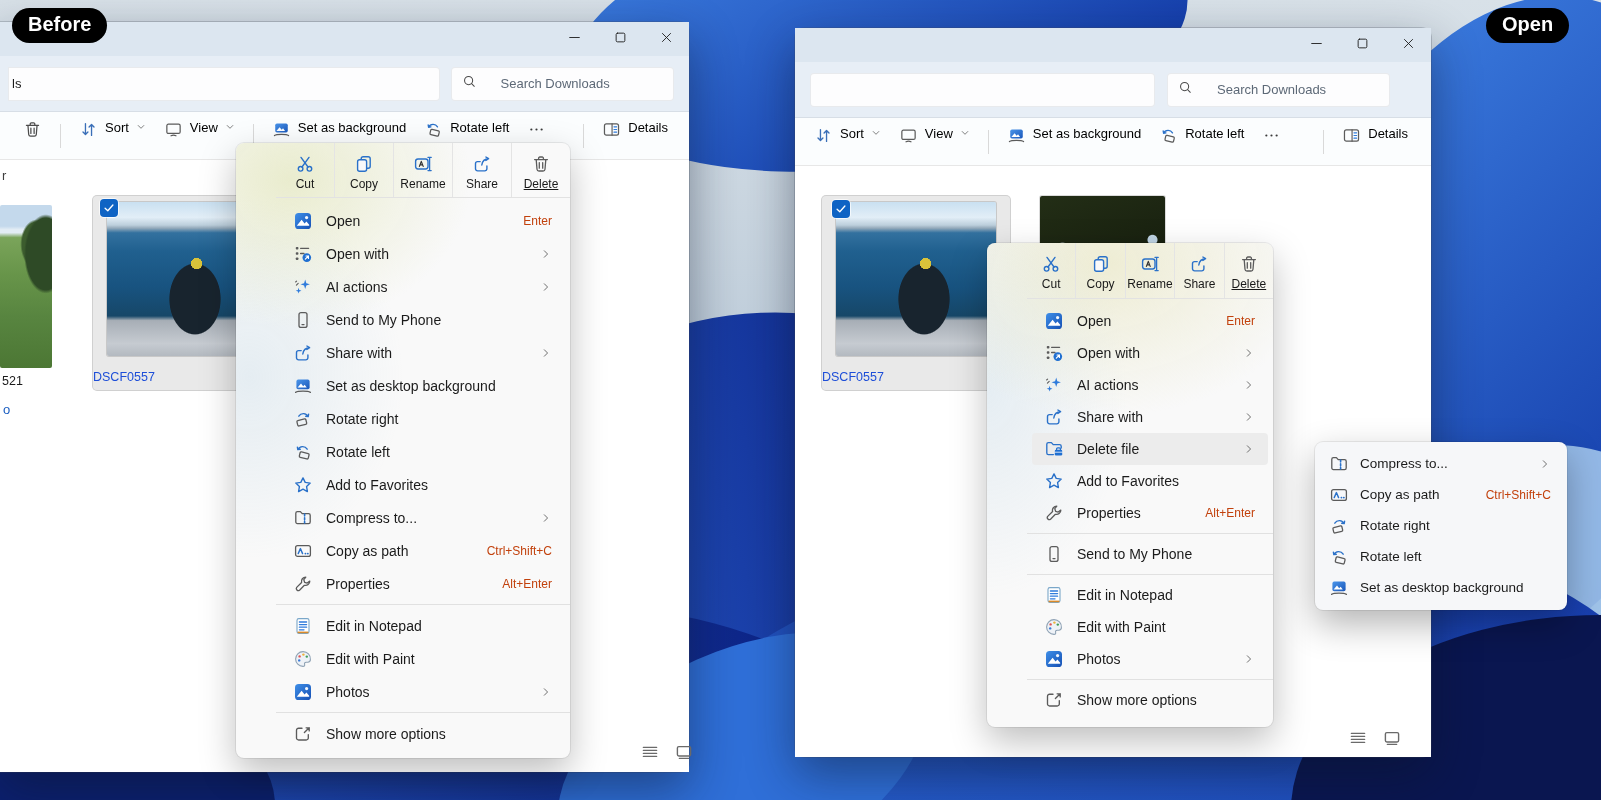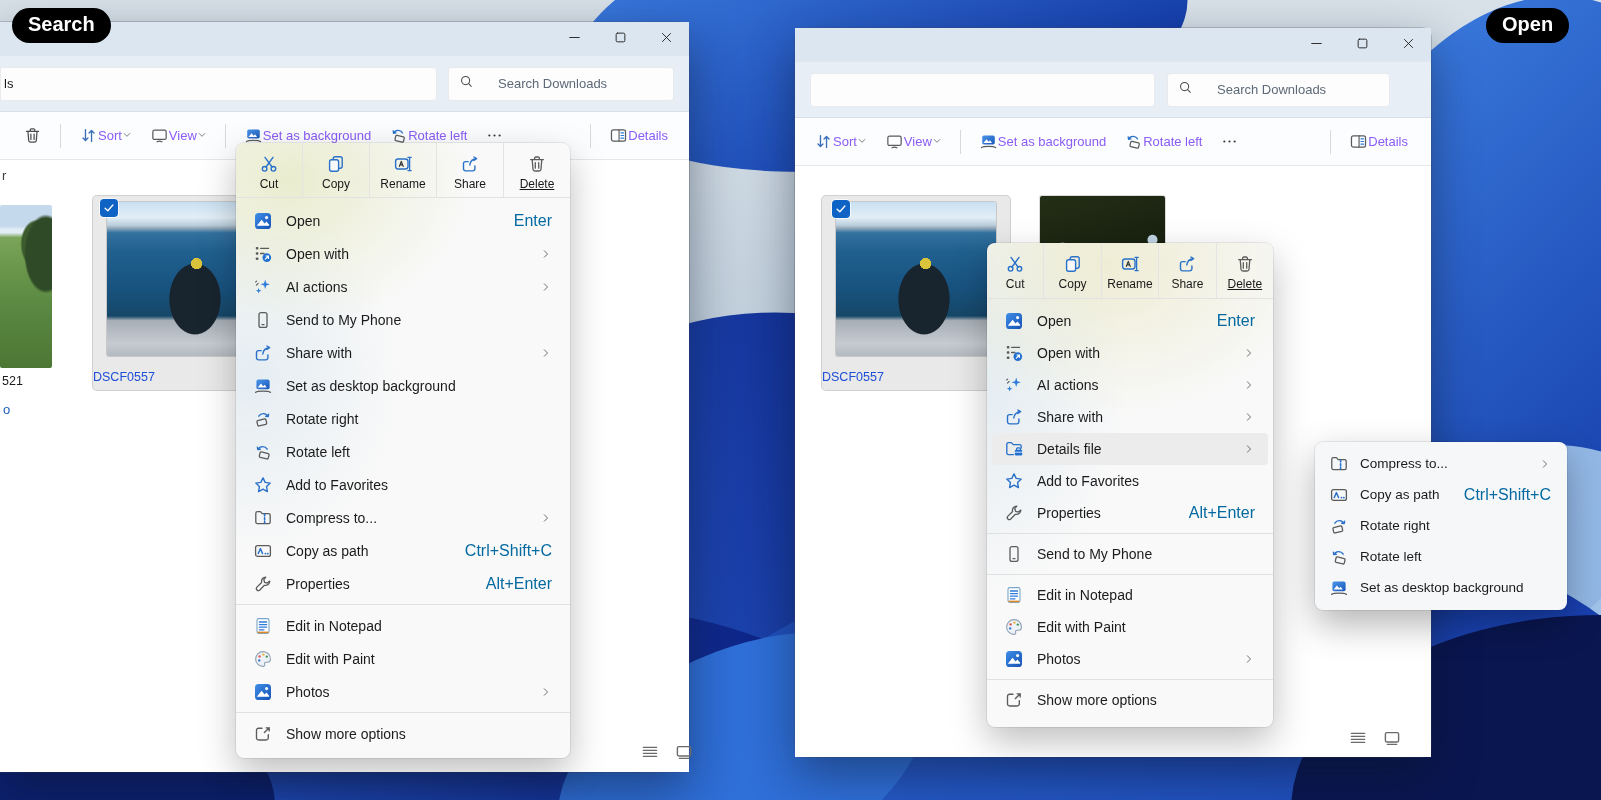--- a/index.html
+++ b/index.html
@@ -21,44 +21,44 @@
   .window.after  { left:795px; top:28px; width:636px; height:729px; border-radius:10px; }
 
   .titlebar { height:34px; background:#dce6f0; display:flex; justify-content:flex-end; }
   .win-controls { display:flex; height:100%; }
   .win-btn { width:46px; height:100%; display:flex; align-items:center; justify-content:center;
              background:transparent; border:none; color:#1b1b1b; }
   .win-btn svg { width:15px; height:15px; }
 
   .address-row { height:56px; background:#e7eef6; display:flex; align-items:center;
                  border-bottom:1px solid #d7dee6; }
-  .window.before .address-row { padding:0 15px 0 0; }
+  .window.before .address-row { padding:0 15px 0 8px; }
   .window.after  .address-row { padding:0 41px 0 15px; }
   .address-input { background:#fdfdfe; height:34px; border-radius:4px; display:flex; align-items:center;
                    font-size:13px; color:#1b1b1b; box-shadow:inset 0 0 0 1px rgba(140,150,160,.18); }
   .window.before .address-input { width:437px; border-radius:0 4px 4px 0; padding-left:4px; }
   .window.after  .address-input { flex:1; margin-right:12px; padding-left:10px; }
   .search-box { background:#fdfdfe; height:34px; border-radius:4px; display:flex; align-items:center;
                 gap:24px; padding:0 11px; box-shadow:inset 0 0 0 1px rgba(140,150,160,.18); }
   .window.before .search-box { width:226px; margin-left:11px; }
   .window.after  .search-box { width:223px; }
   .search-box svg { width:15px; height:15px; }
   .search-box input { border:none; outline:none; background:transparent; width:100%;
                       font:13px "Liberation Sans",sans-serif; color:#444; }
   .search-box input::placeholder { color:#5d6977; opacity:1; }
 
   .toolbar { height:48px; background:#fbfdfe; border-bottom:1px solid #e7e7e7;
              display:flex; align-items:center; font-size:13px; color:#1b1b1b; }
   .window.before .toolbar { padding:0 12px 0 14px; }
   .window.after  .toolbar { padding:0 14px 0 10px; }
   .tb-group, .tb-right { display:flex; align-items:center; height:100%; }
   .tb-right { margin-left:auto; }
-  .tb-item { display:flex; align-items:center; padding:0 9px; height:32px;
+  .tb-item { display:flex; align-items:flex-start; gap:7px; padding:0 9px; height:32px;
              border-radius:4px; background:transparent; border:none;
-             font:13px "Liberation Sans",sans-serif; color:#8b5cf6; white-space:nowrap; }
+             font:13px "Liberation Sans",sans-serif; color:#000000; white-space:nowrap; }
   .tb-item .ic svg { width:19px; height:19px; display:block; }
   .tb-item .caret svg { width:10px; height:10px; }
   .tb-label:empty, .ic:empty, .caret:empty { display:none; }
   .tb-sep { width:1px; height:24px; background:#d9d9d9; margin:0 9px; padding:0; border:none; }
 
   .content { position:relative; background:#fff; height:calc(100% - 138px); }
 
   
   .file-card { position:absolute; border-radius:4px; }
   .file-card.selected { background:#e9e9e9; box-shadow:0 0 0 1px #d0d0d0; }
@@ -95,21 +95,21 @@
   .edge-frag { position:absolute; font-size:13px; color:#3f3f3f; }
   .edge-frag.link { color:#1a5dc0; }
 
   .status-icons { position:absolute; display:flex; gap:14px; }
   .status-icons .st { background:none; border:none; display:flex; }
   .status-icons svg { width:20px; height:20px; }
 
   
   .context-menu { position:absolute; background:#f9f9f9; border-radius:8px; z-index:20;
                   box-shadow:0 14px 36px rgba(0,0,0,.26), 0 0 0 1px rgba(0,0,0,.07);
-                  display:flex; flex-direction:column; overflow:hidden; }
+                  display:flex; flex-direction:column; overflow:hidden;padding-left:40px; }
   .context-menu::before { content:""; position:absolute; inset:0; border-radius:inherit;
                   pointer-events:none; z-index:0; }
   .cm-before::before { background:
       radial-gradient(260px 210px at 16% 6%, rgba(213,219,148,.42), transparent 70%),
       radial-gradient(220px 260px at 4% 38%, rgba(150,190,215,.20), transparent 70%); }
   .cm-after::before { background:
       radial-gradient(300px 220px at 42% 4%, rgba(227,224,175,.5), transparent 70%),
       radial-gradient(200px 300px at 0% 30%, rgba(140,185,215,.18), transparent 70%); }
 
   .quick-row { display:flex; border-bottom:1px solid #e2e2e2; position:relative; z-index:1; }
@@ -124,21 +124,21 @@
   .menu-list { position:relative; z-index:1; padding:6px 0; display:flex; flex-direction:column; }
   .menu-item { display:flex; align-items:center; padding:0 13px 0 12px; margin:0 5px;
                border-radius:4px; font-size:14px; color:#1b1b1b; background:none; border:none;
                text-align:left; font-family:"Liberation Sans",sans-serif; }
   .cm-before .menu-item { height:33px; }
   .cm-after  .menu-item { height:32px; }
   .menu-item.highlighted { background:#ececec; }
   .mi-icon { width:20px; height:20px; margin-right:13px; display:flex; align-items:center; }
   .mi-icon svg { width:20px; height:20px; display:block; }
   .mi-label { white-space:nowrap; }
-  .mi-right { margin-left:auto; font-size:16px; color:#0369a1; padding-left:18px; white-space:nowrap; }
+  .mi-right { margin-left:auto; font-size:12px; color:#c2410c; padding-left:18px; white-space:nowrap; }
   .mi-chevron { margin-left:10px; display:flex; }
   .mi-chevron svg { width:12px; height:12px; }
   .menu-item.separator { height:9px !important; margin:0; padding:0; border-radius:0;
       background:linear-gradient(#e1e1e1,#e1e1e1) center / 100% 1px no-repeat; }
 
   .submenu { position:absolute; left:1315px; top:442px; width:252px; height:168px;
              background:#f6f7f9; border-radius:8px; z-index:30;
              box-shadow:0 14px 36px rgba(0,0,0,.30), 0 0 0 1px rgba(0,0,0,.07); }
   .submenu .menu-list { padding:6px 0; }
   .submenu .menu-item { height:31px; font-size:13.5px; margin:0 4px; padding:0 12px 0 10px; }
@@ -172,21 +172,21 @@
   <ellipse cx="1510" cy="330" rx="215" ry="340" fill="url(#p1)" transform="rotate(14 1510 330)"></ellipse>
   <ellipse cx="1555" cy="650" rx="185" ry="205" fill="#9dc2ea" opacity=".92"></ellipse>
   <ellipse cx="760" cy="620" rx="330" ry="305" fill="url(#p2)" transform="rotate(-18 760 620)"></ellipse>
   <ellipse cx="1150" cy="790" rx="530" ry="265" fill="url(#p3)" transform="rotate(-6 1150 790)"></ellipse>
   <ellipse cx="400" cy="840" rx="490" ry="225" fill="url(#p2)" transform="rotate(-10 400 840)"></ellipse>
   <ellipse cx="742" cy="762" rx="195" ry="112" fill="#2f6fd8" transform="rotate(-24 742 762)"></ellipse>
   <ellipse cx="1601" cy="810" rx="310" ry="195" fill="#0a1650"></ellipse>
   <ellipse cx="50" cy="805" rx="225" ry="125" fill="#0c2070"></ellipse>
 </svg>
 
-<div class="badge before">Search</div>
+<div class="badge before">Before</div>
 <div class="badge after">Open</div>
 
 <section class="window before">
   <div class="titlebar">
     <div class="win-controls">
 
     <button class="win-btn">
           <span class="ic"><svg viewBox="0 0 20 20" fill="none" stroke-linecap="round" stroke-linejoin="round">
               <path d="M3.6 10 h12.8" stroke="#1b1b1b" stroke-width="1.2"></path>
             </svg></span>
@@ -862,21 +862,21 @@
         </button>
         <button class="menu-item highlighted">
           <span class="mi-icon">
             <svg viewBox="0 0 20 20" fill="none" stroke-linecap="round" stroke-linejoin="round">
               <path d="M2.8 5.2 a1.6 1.6 0 0 1 1.6-1.6 h3 l1.8 2 h6.4 a1.6 1.6 0 0 1 1.6 1.6 V9 M2.8 5.2 V14 a1.6 1.6 0 0 0 1.6 1.6 h5" stroke="#2a71c9" stroke-width="1.35"></path>
               <path d="M12.6 10.8 v-.8 a1.1 1.1 0 0 1 1.1-1.1 h1.6 a1.1 1.1 0 0 1 1.1 1.1 v.8" stroke="#1f6fd1" stroke-width="1.2"></path>
               <rect x="10.8" y="10.8" width="7.4" height="5.6" rx="1.2" fill="#1f6fd1"></rect>
               <path d="M10.8 13.2 h7.4" stroke="#fff" stroke-width=".8"></path>
             </svg>
           </span>
-          <span class="mi-label">Details file</span>
+          <span class="mi-label">Delete file</span>
           <span class="mi-right"></span>
           <span class="mi-chevron">
             <svg viewBox="0 0 20 20" fill="none" stroke-linecap="round" stroke-linejoin="round">
               <path d="M7.2 4.6 l5.4 5.4 -5.4 5.4" stroke="#5f5f5f" stroke-width="1.5"></path>
             </svg>
           </span>
         </button>
         <button class="menu-item">
           <span class="mi-icon">
             <svg viewBox="0 0 20 20" fill="none" stroke-linecap="round" stroke-linejoin="round">

